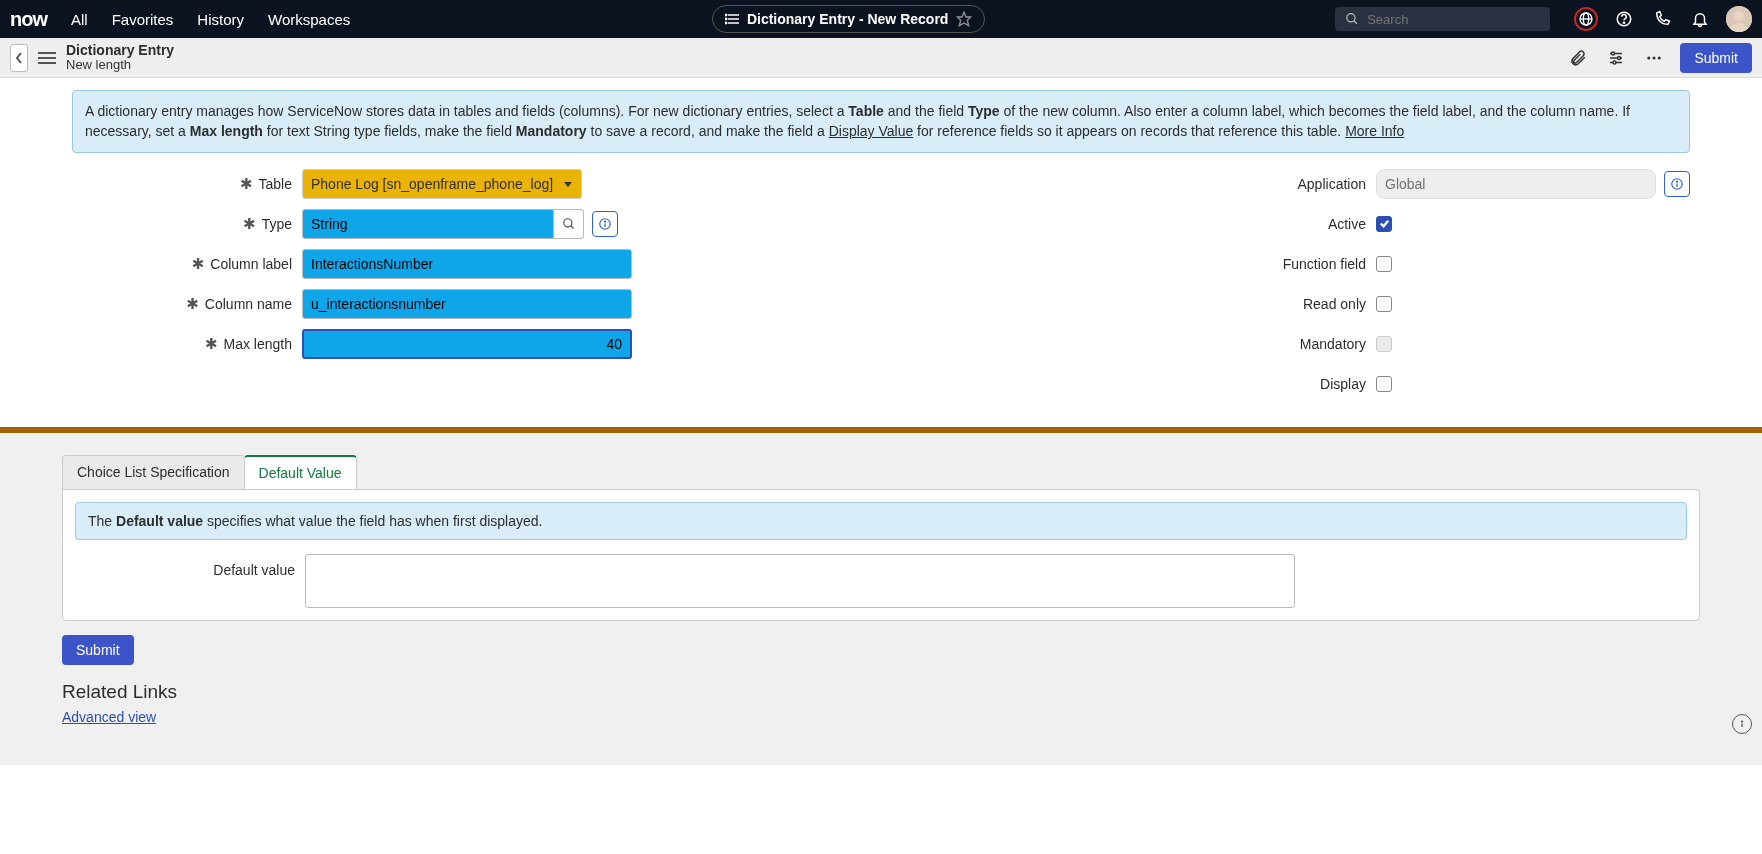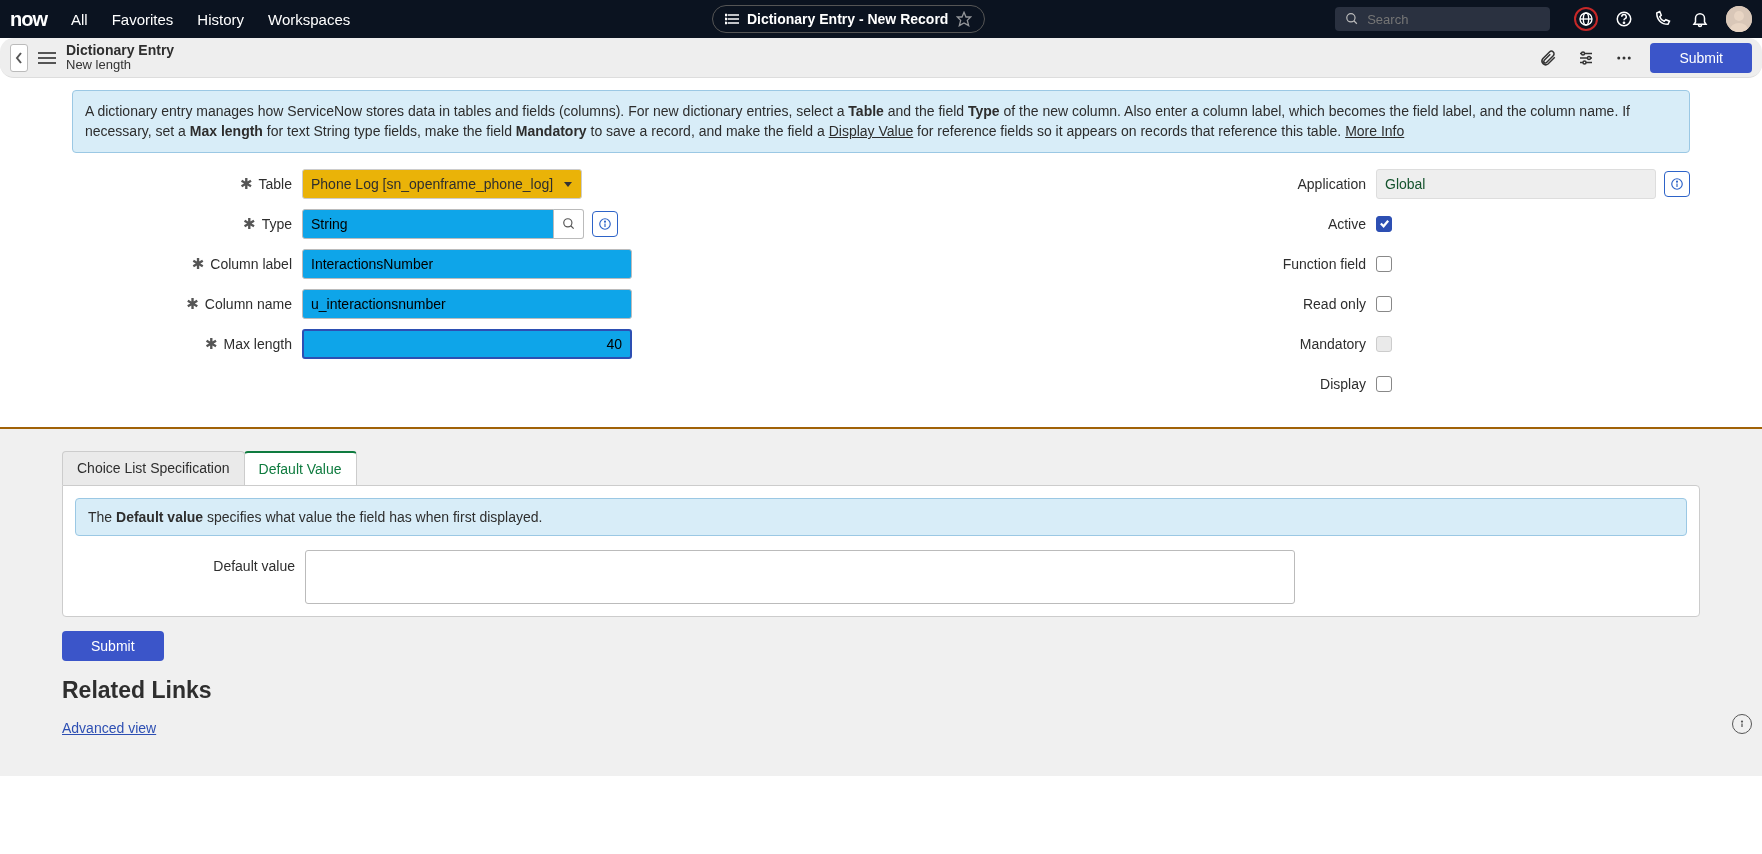--- a/index.html
+++ b/index.html
@@ -13,30 +13,30 @@
 .record-pill { display: flex; align-items: center; border: 1px solid #555; border-radius: 20px; padding: 5px 12px; gap: 8px; }
 .record-pill .star { opacity: .7; }
 .search-box { display: flex; align-items: center; background: #2a3140; border-radius: 4px; padding: 4px 10px; width: 215px; color: #bbb; margin-right: 10px; gap: 8px; }
 .search-box input { background: transparent; border: none; color: #7dd3fc; outline: none; width: 100%; font-size: 13px; }
 .topnav-right { display: flex; align-items: center; gap: 14px; }
 .icon-btn { width: 24px; height: 24px; display: flex; align-items: center; justify-content: center; cursor: pointer; }
 .globe-ring { border: 2px solid #c62828; border-radius: 50%; padding: 2px; }
 .avatar { width: 26px; height: 26px; border-radius: 50%; background: #d9c7b8; overflow: hidden; }
 
 
-.form-header { display: flex; align-items: center; background: #eeeeee; height: 40px; padding: 0 10px; border-bottom: 1px solid #ddd; border-radius: 14px; }
+.form-header { display: flex; align-items: center; background: #eeeeee; height: 40px; padding: 0 10px; border-bottom: 1px solid #ddd; }
 .form-header .left { display: flex; align-items: center; gap: 10px; }
 .caret-box { border: 1px solid #bbb; background: #fff; width: 18px; height: 28px; display: flex; align-items: center; justify-content: center; border-radius: 3px; cursor: pointer; }
 .ham { width: 18px; display: flex; flex-direction: column; gap: 3px; cursor: pointer; }
 .ham span { height: 2px; background: #555; }
 .form-header .titles { line-height: 1.1; }
 .form-header .titles .t1 { font-weight: 600; font-size: 14px; }
 .form-header .titles .t2 { font-size: 13px; color: #333; }
 .form-header .right { margin-left: auto; display: flex; align-items: center; gap: 14px; }
-.btn-primary { background: #3b55c9; color: #fff; border: none; border-radius: 4px; padding: 7px 29px; font-size: 14px; cursor: pointer; }
+.btn-primary { background: #3b55c9; color: #fff; border: none; border-radius: 4px; padding: 7px 14px; font-size: 14px; cursor: pointer; }
 
 
 .info-box { margin: 12px 72px 0 72px; background: #d8edf8; border: 1px solid #9bc8e4; border-radius: 4px; padding: 10px 12px; color: #2d2d2d; font-size: 14px; line-height: 1.45; }
 .info-box a.dv { text-decoration: underline; color: #2d2d2d; }
 .info-box a.more { text-decoration: underline; color: #2d2d2d; }
 
 
 .form-body { display: flex; padding: 14px 72px 20px 72px; gap: 120px; }
 .col { flex: 1; }
 .field-row { display: flex; align-items: center; margin-bottom: 6px; min-height: 34px; }
@@ -44,40 +44,40 @@
 .req { color: #555; font-size: 15px; line-height: 1; }
 .field-control { display: flex; align-items: center; gap: 8px; }
 .input, .select-like { height: 30px; border: 1px solid #bbb; border-radius: 3px; padding: 0 8px; font-size: 14px; background: #0ea5e9; }
 .input { width: 330px; }
 .input.focused { border: 2px solid #2d4fb3; outline: none; text-align: right; }
 .select-like { width: 280px; background: #eab308; border: 1px solid #ccc; display: flex; align-items: center; justify-content: space-between; cursor: pointer; }
 .lookup-wrap { display: flex; }
 .lookup-wrap .input { border-top-right-radius: 0; border-bottom-right-radius: 0; }
 .lookup-btn { width: 30px; height: 30px; border: 1px solid #bbb; border-left: none; border-radius: 0 3px 3px 0; background: #fff; display: flex; align-items: center; justify-content: center; cursor: pointer; }
 .info-circ { width: 26px; height: 26px; border: 1px solid #2d63c8; border-radius: 4px; display: flex; align-items: center; justify-content: center; cursor: pointer; color: #2d63c8; font-size: 13px; }
-.readonly-box { height: 30px; width: 280px; background: #eeeeee; border: 1px solid #ddd; border-radius: 3px; padding: 0 8px; display: flex; align-items: center; color: #14532d; }
+.readonly-box { height: 30px; width: 280px; background: #eeeeee; border: 1px solid #ddd; border-radius: 9px; padding: 0 8px; display: flex; align-items: center; color: #737373; }
 .cbx { width: 16px; height: 16px; border: 1px solid #888; border-radius: 3px; display: flex; align-items: center; justify-content: center; cursor: pointer; background: #fff; }
 .cbx.checked { background: #2d4fb3; border-color: #2d4fb3; color: #fff; }
 .cbx.disabled { background: #eaeaea; border-color: #ccc; cursor: default; }
 .col-right .field-label { width: 610px; }
 
 
-.tab-area { background: #f0f0f0; padding: 22px 62px 40px 62px; border-top: 2px solid #a16207; }
+.tab-area { background: #f0f0f0; padding: 22px 62px 40px 62px; border-top: 6px solid #a16207; }
 .tabs { display: flex; }
 .tab { background: #eaeaea; border: 1px solid #ccc; border-bottom: none; padding: 8px 14px; font-size: 14px; cursor: pointer; border-radius: 4px 4px 0 0; margin-right: -1px; }
 .tab.active { background: #fff; border-top: 2px solid #0f7b3f; color: #0f7b3f; }
 .tab-panel { background: #fff; border: 1px solid #ccc; border-radius: 0 4px 4px 4px; padding: 12px; }
 .tab-info { background: #d8edf8; border: 1px solid #9bc8e4; border-radius: 4px; padding: 10px 12px; font-size: 14px; margin-bottom: 14px; }
 .default-row { display: flex; align-items: flex-start; }
 .default-row .lbl { width: 230px; text-align: right; padding-right: 10px; padding-top: 8px; }
 .default-row textarea { flex: 1; max-width: 990px; height: 54px; border: 1px solid #bbb; border-radius: 3px; padding: 6px 8px; font-size: 14px; resize: none; font-family: inherit; }
 
 .bottom-btn { margin-top: 14px; }
 .related { margin-top: 16px; }
-.related h4 { font-size: 23px; font-weight: 700; margin-bottom: 16px; }
+.related h4 { font-size: 19px; font-weight: 400; margin-bottom: 6px; }
 .related a { color: #2d4fb3; text-decoration: underline; font-size: 14px; }
 
 .float-info { position: fixed; right: 10px; bottom: 120px; width: 20px; height: 20px; border: 1.5px solid #555; border-radius: 50%; display:flex; align-items:center; justify-content:center; font-size:12px; color:#555; cursor:pointer; }
 
 svg { display: block; }
 </style>
 </head>
 <body>
 
 <div class="topnav">

